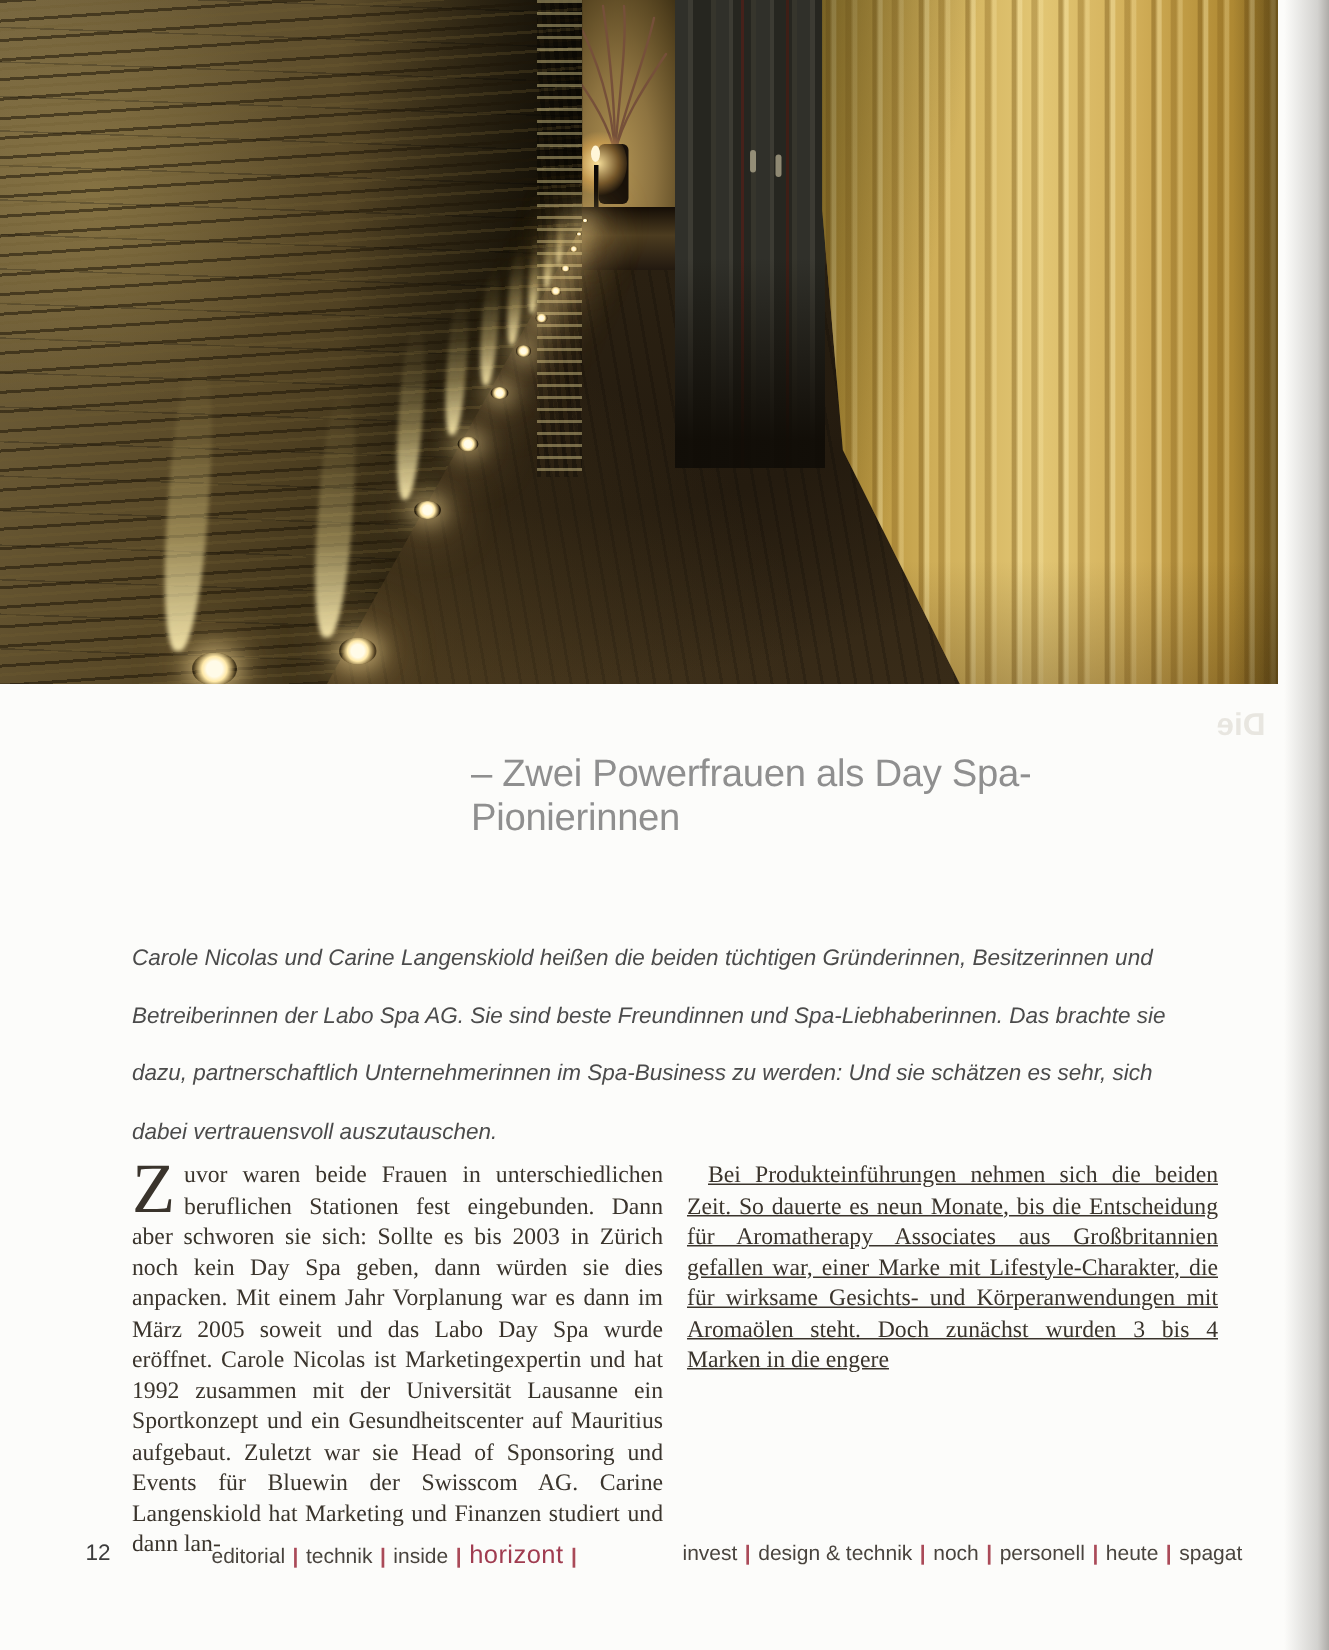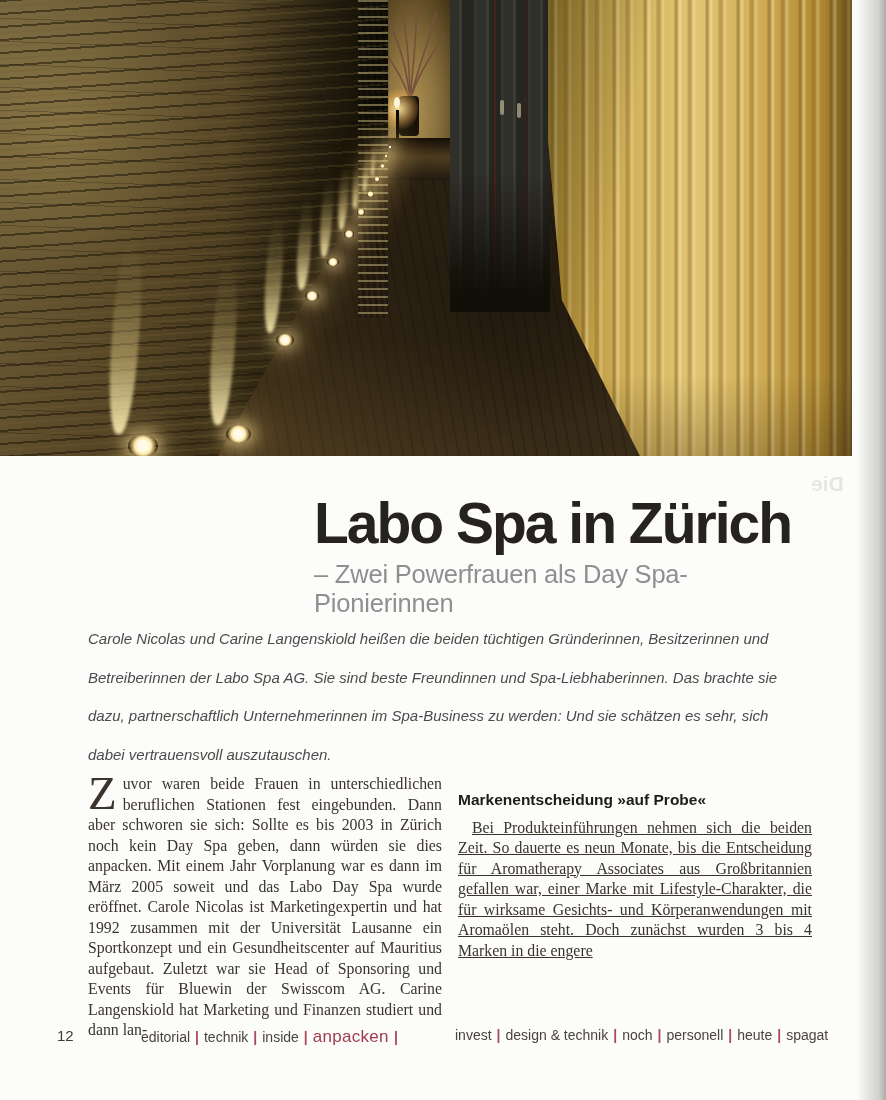--- a/index.html
+++ b/index.html
@@ -153,46 +153,44 @@
       <div class="floor-light" style="left: 384px; top: 154.56px; width: 4px; height: 2.88px;"></div>
       <div class="floor-light" style="left: 388px; top: 145.56px; width: 4px; height: 2.88px;"></div>
     </div>
   <div class="photo-right-shade"></div>
 </div>
 
 <div class="page-edge"></div>
 <div class="bleed">Die</div>
 
 <div class="title-block">
-  <h1 class="title">Labo Spa in Zürich</h1>
   <div class="subtitle">– Zwei Powerfrauen als Day Spa-Pionierinnen</div>
 </div>
 
 <div class="intro">Carole Nicolas und Carine Langenskiold heißen die beiden tüchtigen Gründerinnen, Besitzerinnen und Betreiberinnen der Labo Spa AG. Sie sind beste Freundinnen und Spa-Liebhaberinnen. Das brachte sie dazu, partnerschaftlich Unternehmerinnen im Spa-Business zu werden: Und sie schätzen es sehr, sich dabei vertrauensvoll auszutauschen.</div>
 
 <div class="col col-left">
   <p>
     <span class="dropcap">Z</span><span>uvor waren beide Frauen in unterschiedlichen beruflichen Stationen fest eingebunden. Dann aber schworen sie sich: Sollte es bis 2003 in Zürich noch kein Day Spa geben, dann würden sie dies anpacken. Mit einem Jahr Vorplanung war es dann im März 2005 soweit und das Labo Day Spa wurde eröffnet. Carole Nicolas ist Marketingexpertin und hat 1992 zusammen mit der Universität Lausanne ein Sportkonzept und ein Gesundheitscenter auf Mauritius aufgebaut. Zuletzt war sie Head of Sponsoring und Events für Bluewin der Swisscom AG. Carine Langenskiold hat Marketing und Finanzen studiert und dann lan-</span>
   </p>
 </div>
 
 <div class="col col-right">
-  <h3 class="section-heading">Markenentscheidung »auf Probe«</h3>
   <p class="indent">Bei Produkteinführungen nehmen sich die beiden Zeit. So dauerte es neun Monate, bis die Entscheidung für Aromatherapy Associates aus Großbritannien gefallen war, einer Marke mit Lifestyle-Charakter, die für wirksame Gesichts- und Körperanwendungen mit Aromaölen steht. Doch zunächst wurden 3 bis 4 Marken in die engere</p>
 </div>
 
 <span class="pagenum">12</span>
 <nav class="footer-nav nav-left" id="footer-left">
     <span class="lbl">editorial</span>
     <span class="sep">|</span>
     <span class="lbl">technik</span>
     <span class="sep">|</span>
     <span class="lbl">inside</span>
     <span class="sep">|</span>
-    <span class="lbl active">anpacken</span>
+    <span class="lbl active">horizont</span>
     <span class="sep">|</span>
   </nav>
 <nav class="footer-nav nav-right" id="footer-right">
     <span class="lbl">invest</span>
     <span class="sep">|</span>
     <span class="lbl">design &amp; technik</span>
     <span class="sep">|</span>
     <span class="lbl">noch</span>
     <span class="sep">|</span>
     <span class="lbl">personell</span>

